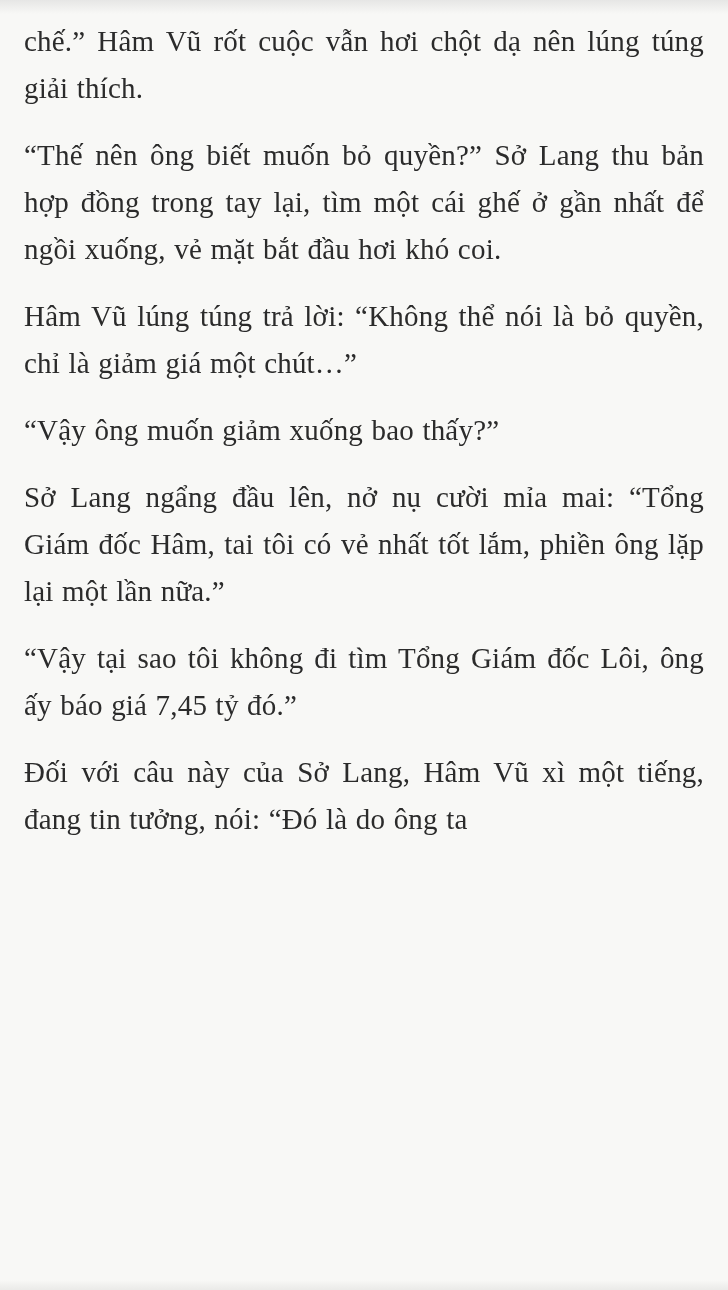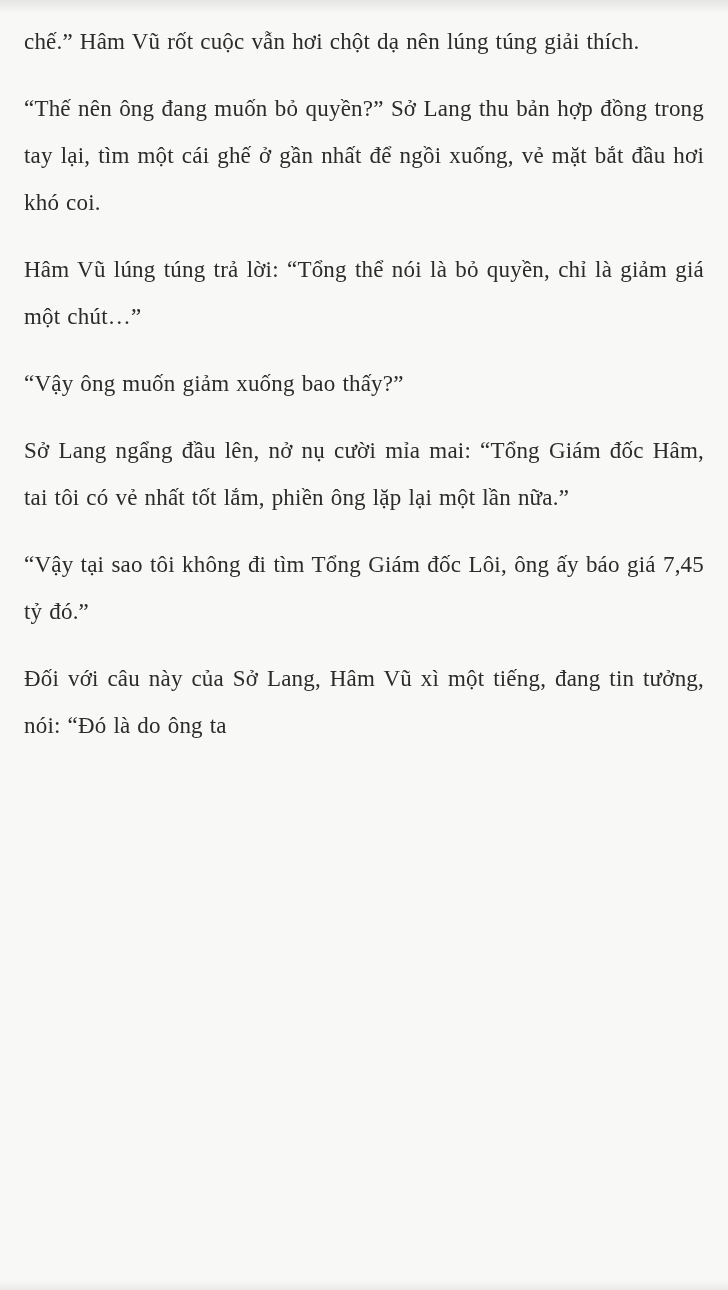--- a/index.html
+++ b/index.html
@@ -38,36 +38,36 @@
     position: absolute;
     top: 0; left: 0;
     box-sizing: border-box;
     width: 728px;
     height: 1290px;
     padding: 18px 24px 0 24px;
     color: #2b2b2b;
   }
   .content p {
     margin: 0 0 20px 0;
-    font-size: 23px;
+    font-size: 29px;
     line-height: 47px;
     text-align: justify;
     text-justify: inter-word;
     letter-spacing: 0.2px;
     word-spacing: 1px;
   }
 </style>
 </head>
 <body>
 
 <div class="page">
   <div class="content" id="reader-content">
       <p>chế.” Hâm Vũ rốt cuộc vẫn hơi chột dạ nên lúng túng giải thích.</p>
-      <p>“Thế nên ông đang muốn bỏ quyền?” Sở Lang thu bản hợp đồng trong tay lại, tìm một cái ghế ở gần nhất để ngồi xuống, vẻ mặt bắt đầu hơi khó coi.</p>
-      <p>Hâm Vũ lúng túng trả lời: “Tổng thể nói là bỏ quyền, chỉ là giảm giá một chút…”</p>
+      <p>“Thế nên ông biết muốn bỏ quyền?” Sở Lang thu bản hợp đồng trong tay lại, tìm một cái ghế ở gần nhất để ngồi xuống, vẻ mặt bắt đầu hơi khó coi.</p>
+      <p>Hâm Vũ lúng túng trả lời: “Không thể nói là bỏ quyền, chỉ là giảm giá một chút…”</p>
       <p>“Vậy ông muốn giảm xuống bao thấy?”</p>
       <p>Sở Lang ngẩng đầu lên, nở nụ cười mỉa mai: “Tổng Giám đốc Hâm, tai tôi có vẻ nhất tốt lắm, phiền ông lặp lại một lần nữa.”</p>
       <p>“Vậy tại sao tôi không đi tìm Tổng Giám đốc Lôi, ông ấy báo giá 7,45 tỷ đó.”</p>
       <p>Đối với câu này của Sở Lang, Hâm Vũ xì một tiếng, đang tin tưởng, nói: “Đó là do ông ta</p>
     </div>
   <div class="edge-top"></div>
   <div class="edge-bottom"></div>
 </div>
 
 </body></html>

